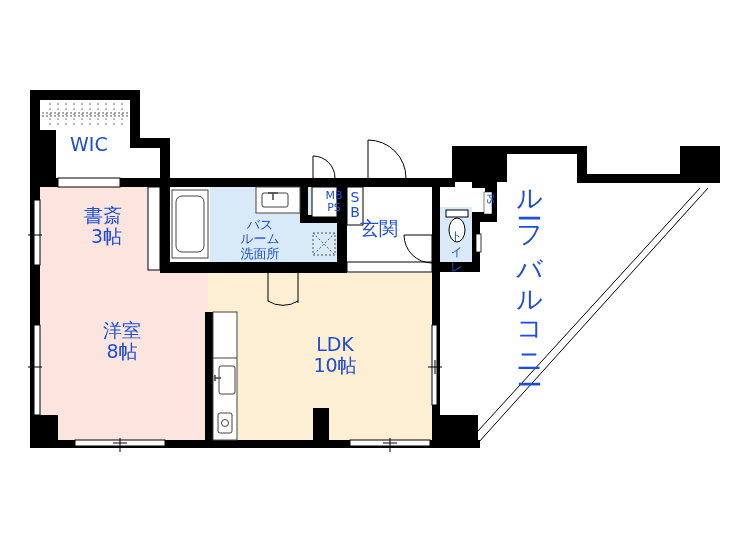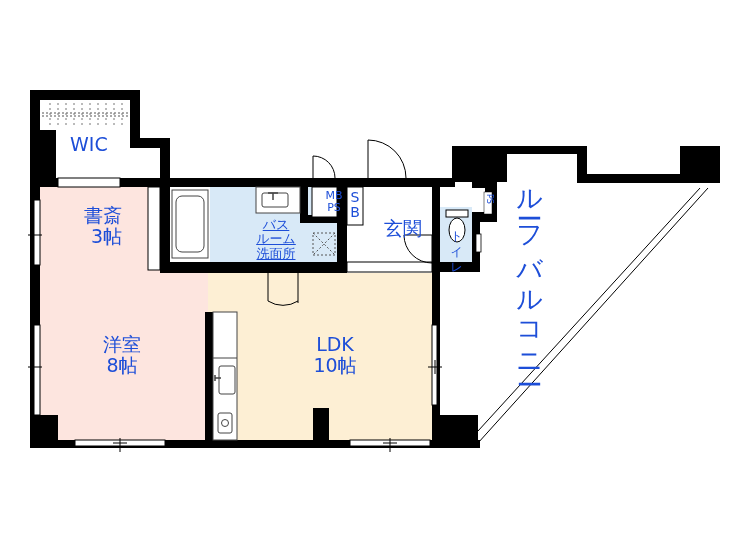--- a/index.html
+++ b/index.html
@@ -171,45 +171,45 @@
   </g>
 </svg>
 
 <div class="lbl room-md" style="left:70px; top:134px;">WIC</div>
 
 <div class="lbl room-md" style="left:62px; top:205px; width:60px;text-align:right;">
   <div>書斎</div>
   <div>3帖</div>
 </div>
 
-<div class="lbl room-md" style="left:92px; top:334px; width:60px;text-align:center;">
+<div class="lbl room-md" style="left:92px; top:320px; width:60px;text-align:center;">
   <div>洋室</div>
   <div>8帖</div>
 </div>
 
 <div class="lbl room-md" style="left:300px; top:326px; width:70px;margin-top:8px;">
   <div>LDK</div>
   <div>10帖</div>
 </div>
 
-<div class="lbl room-sm" style="left:248px; top:218px; width:56px;text-decoration:underline;">
+<div class="lbl room-sm" style="left:232px; top:218px; width:56px;">
   <div>バス</div>
   <div>ルーム</div>
   <div>洗面所</div>
 </div>
 
 <div class="lbl room-xs" style="left:312px; top:190px; width:44px;">
   <div>MB</div>
   <div>PS</div>
 </div>
 
 <div class="lbl room-sm" style="left:347px; top:190px; width:16px; font-size:14px;">
   <div>S</div>
   <div>B</div>
 </div>
 
-<div class="lbl room-md" style="left:384px; top:218px;">玄関</div>
+<div class="lbl room-md" style="left:360px; top:218px;">玄関</div>
 
 <div class="lbl room-xs vert" style="left:450px; top:222px; font-size:12px;">トイレ</div>
 
 <div class="lbl vert" style="left:484px; top:194px; font-size:8px; letter-spacing:0;">PS</div>
 
 <div class="lbl vert" style="left:516px; top:172px; font-size:26px; letter-spacing:3px;">ルーフバルコニー</div>
 
 </body></html>

